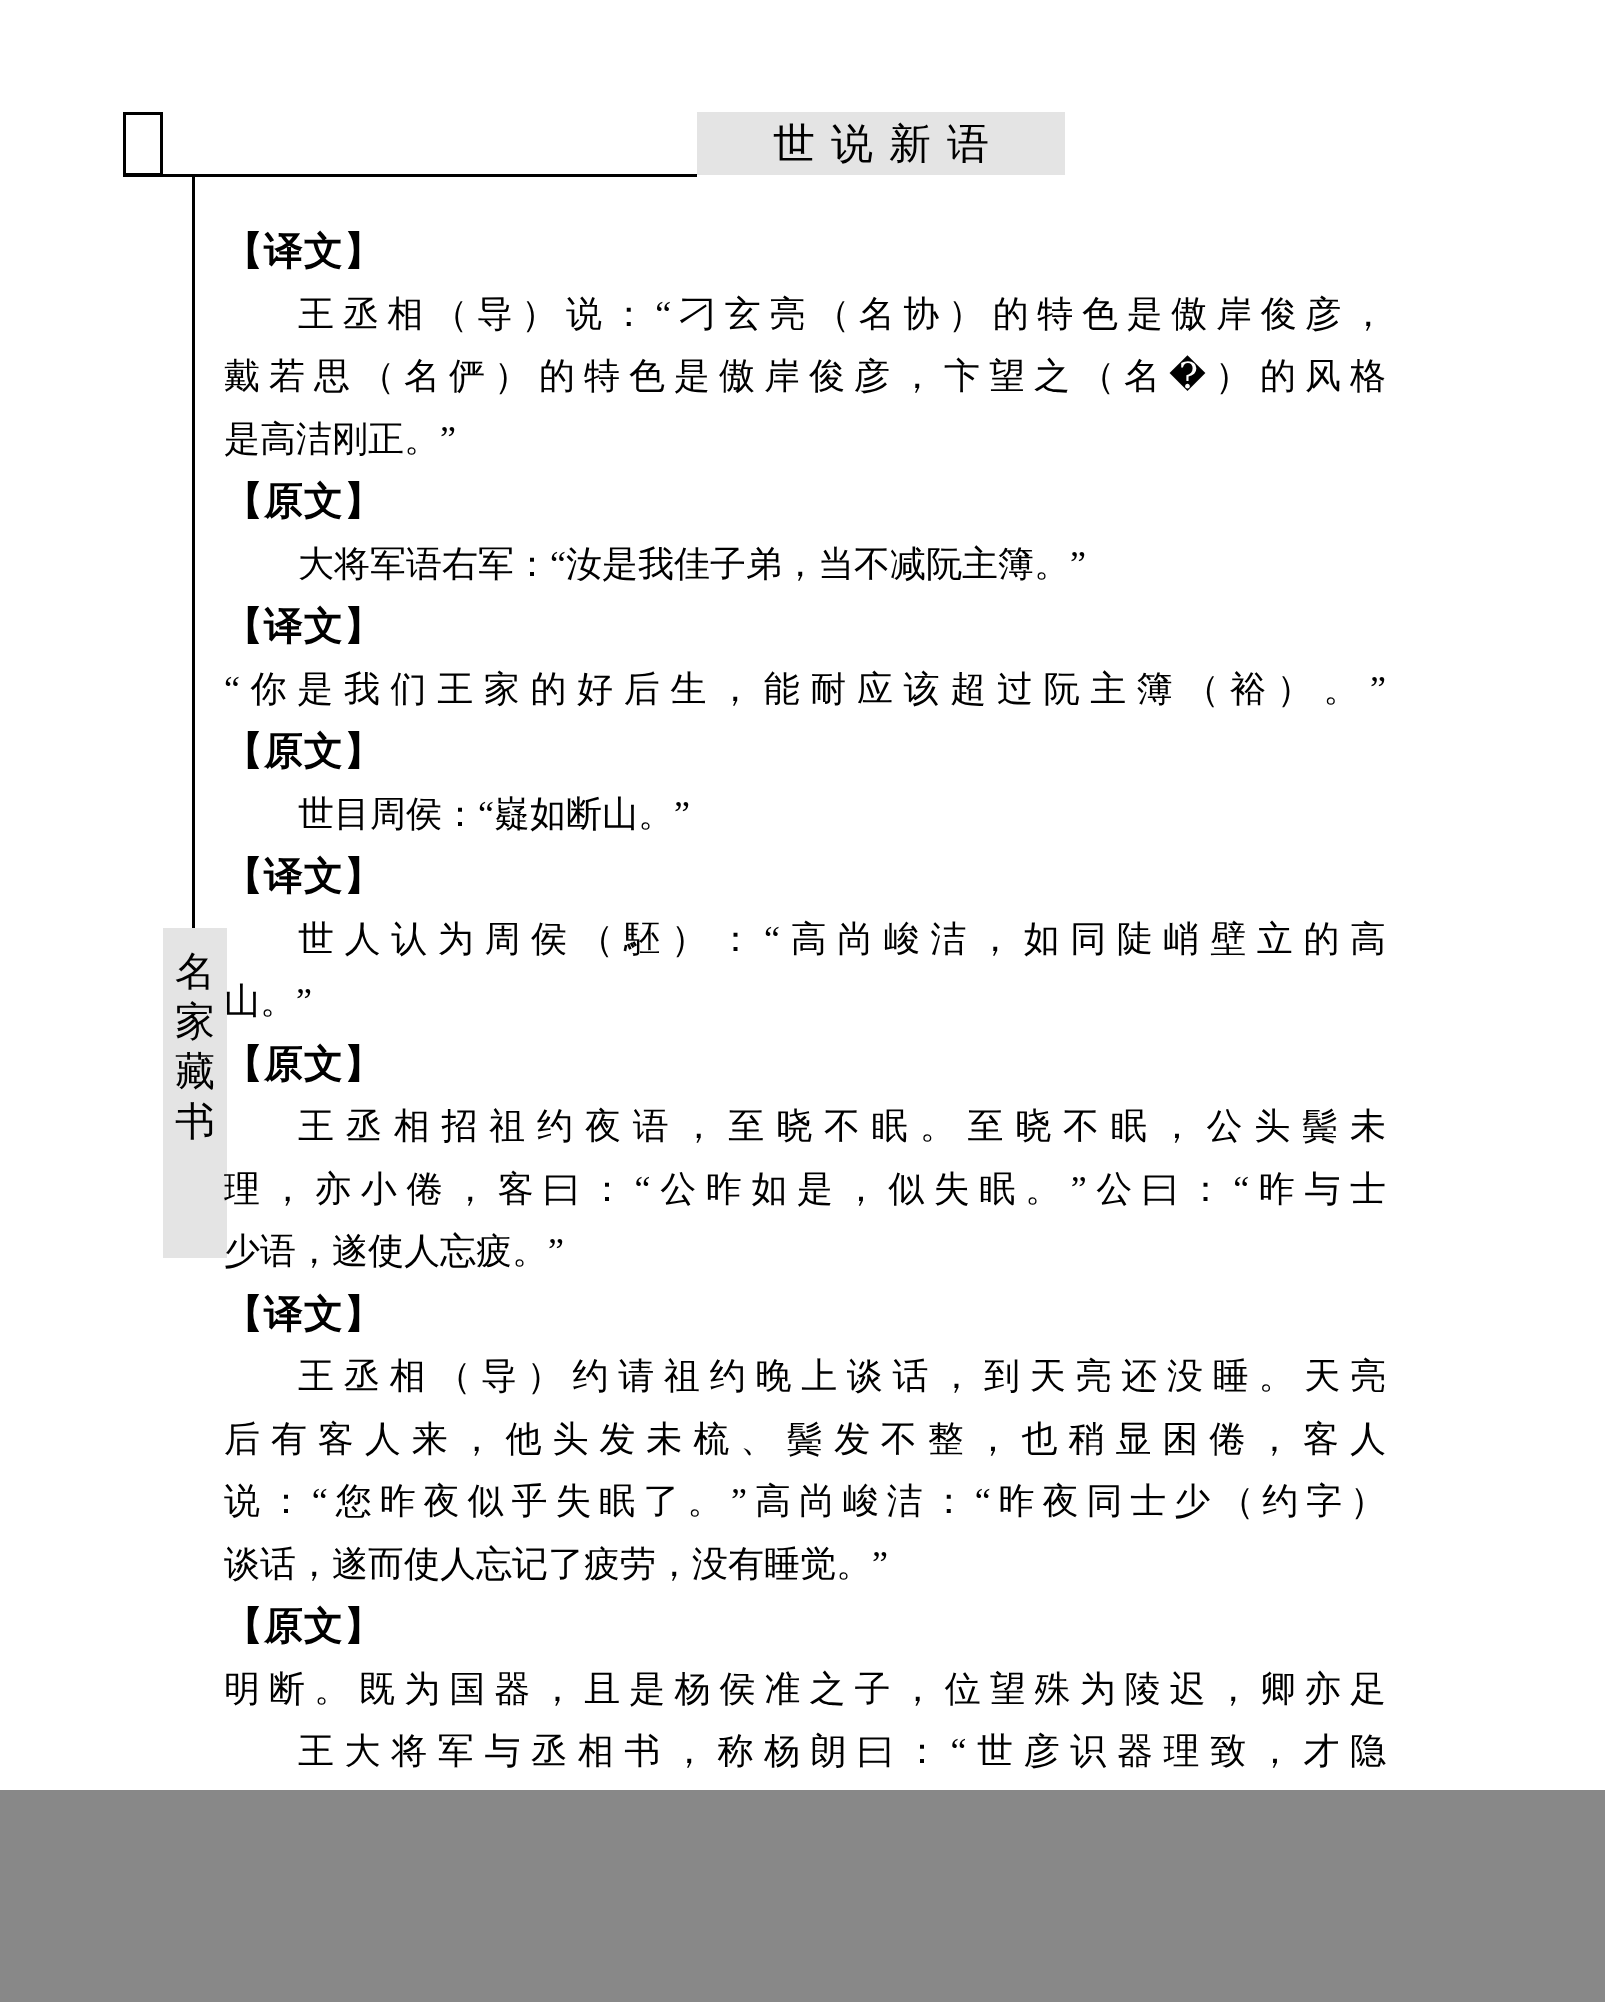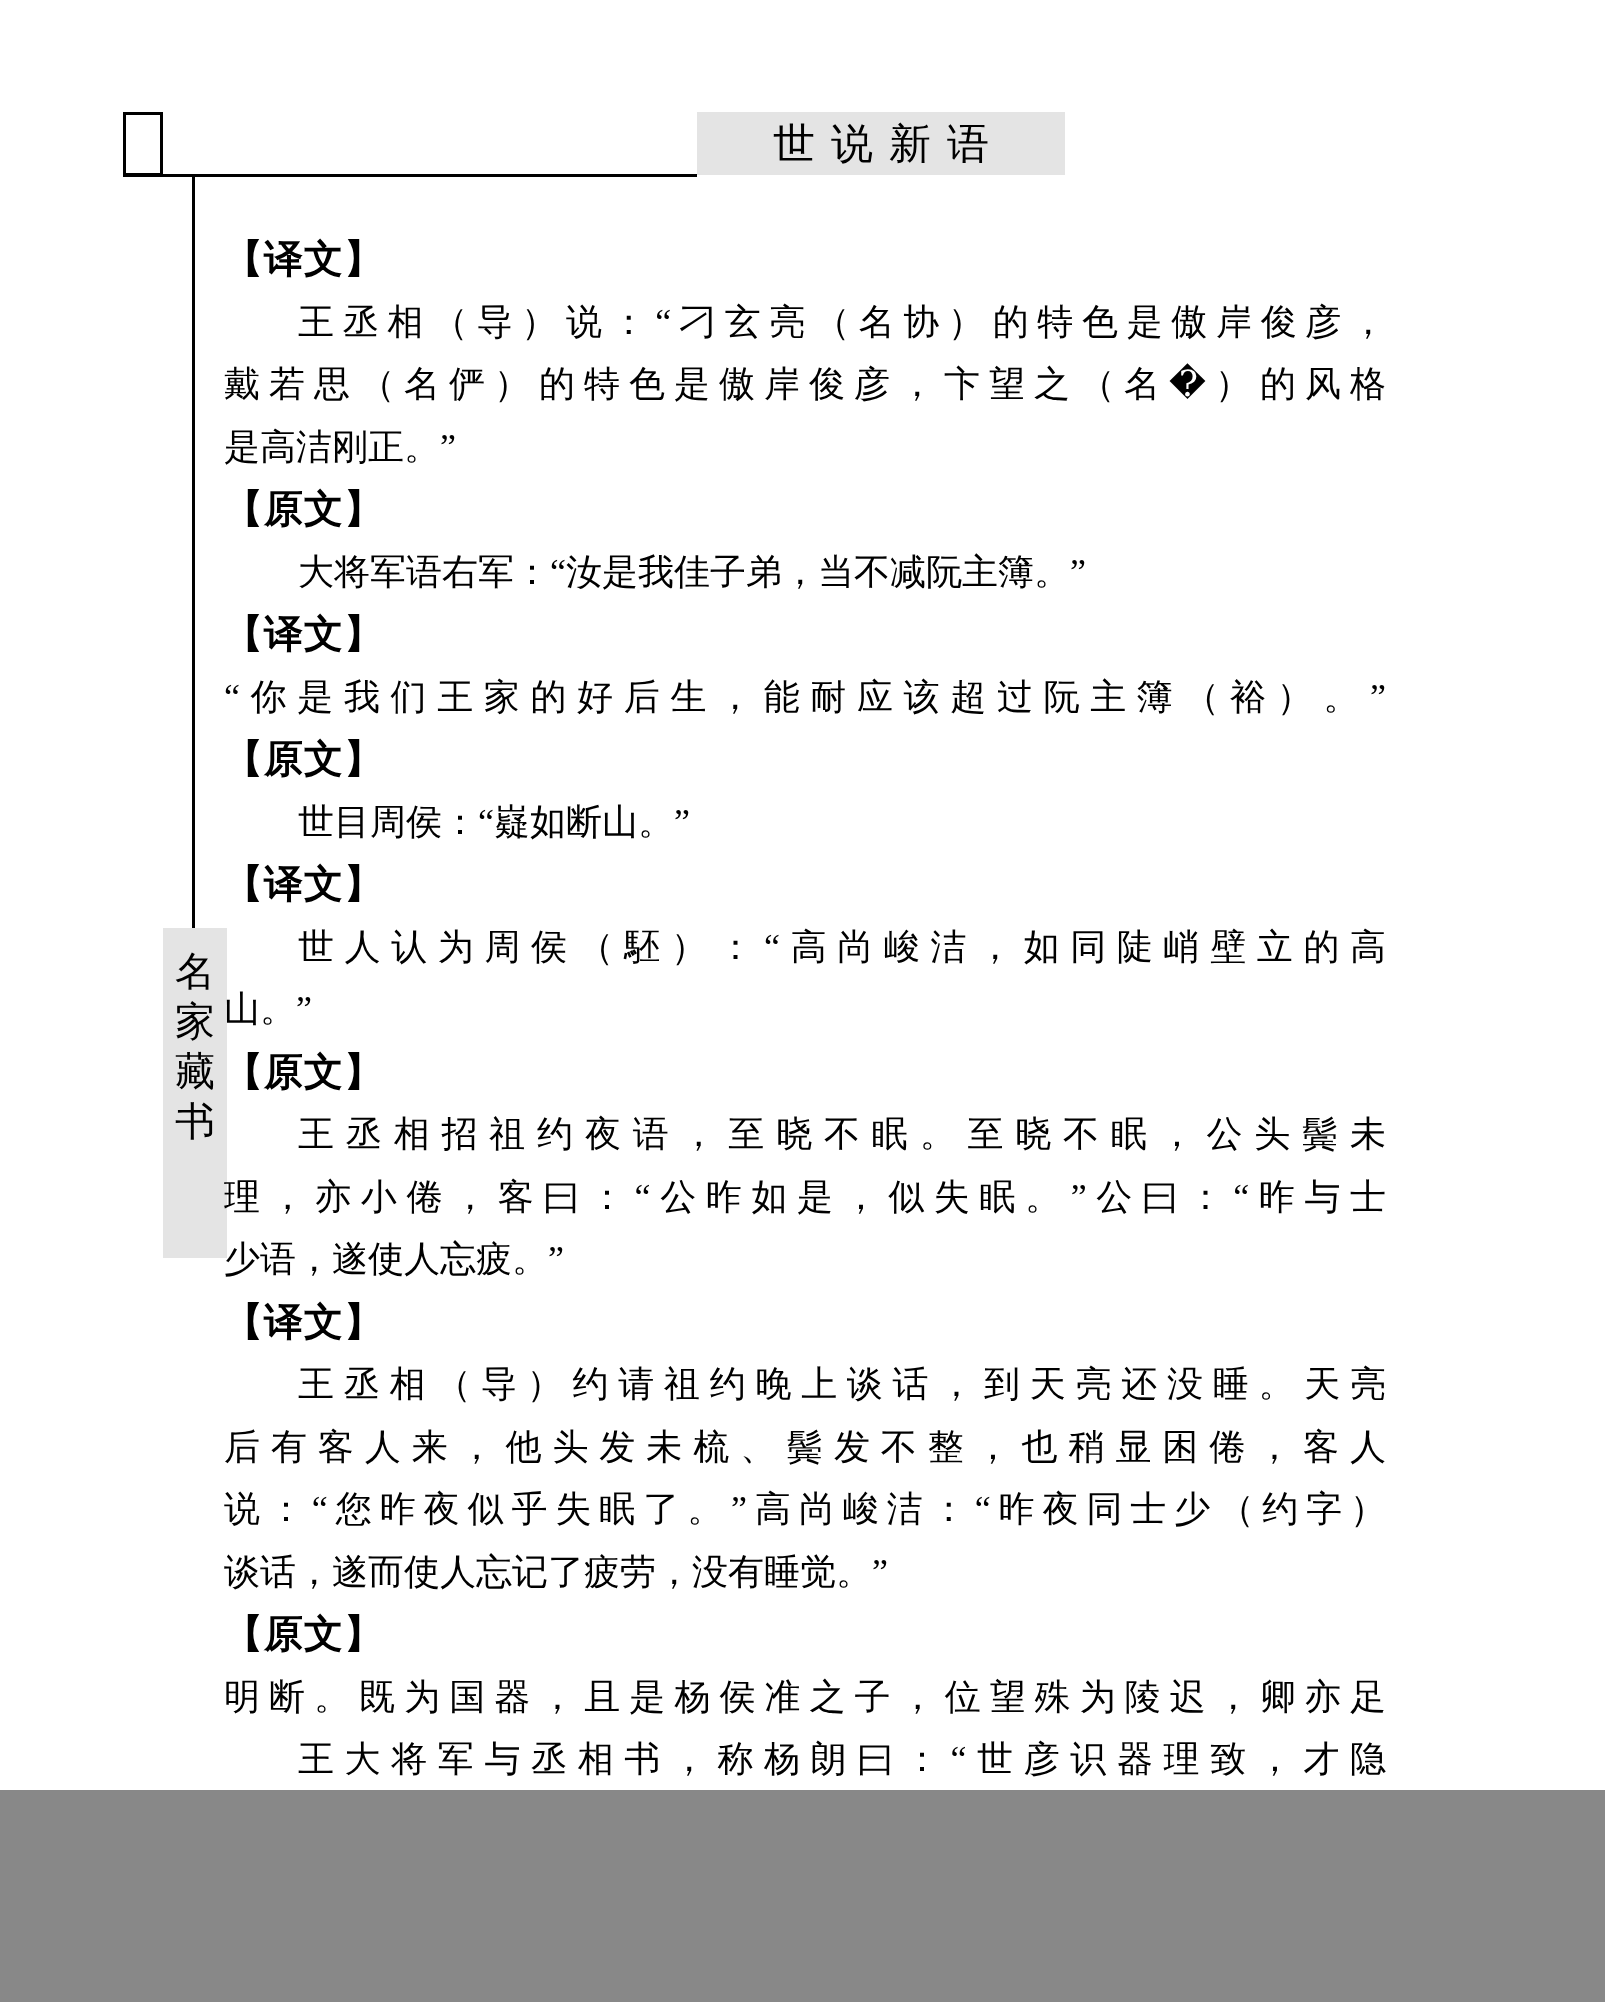--- a/index.html
+++ b/index.html
@@ -38,21 +38,21 @@
   
   .sidebar{
     position:absolute;left:163px;top:928px;width:64px;height:330px;
     background:#e4e4e4;
     display:flex;flex-direction:column;align-items:center;
     padding-top:24px;box-sizing:border-box;gap:10px;
   }
   .sidebar .schar{font-size:40px;line-height:40px;display:block;}
   
   .content{
-    position:absolute;left:224px;top:228px;width:1162px;
+    position:absolute;left:224px;top:220px;width:1162px;
   }
   .row{height:62.5px;line-height:62.5px;white-space:nowrap;}
   .row.heading{
     font-size:39px;font-weight:bold;letter-spacing:1px;
   }
   .row.line{font-size:36px;}
   .row.line.fill{
     white-space:normal;
     text-align:justify;
     text-align-last:justify;

